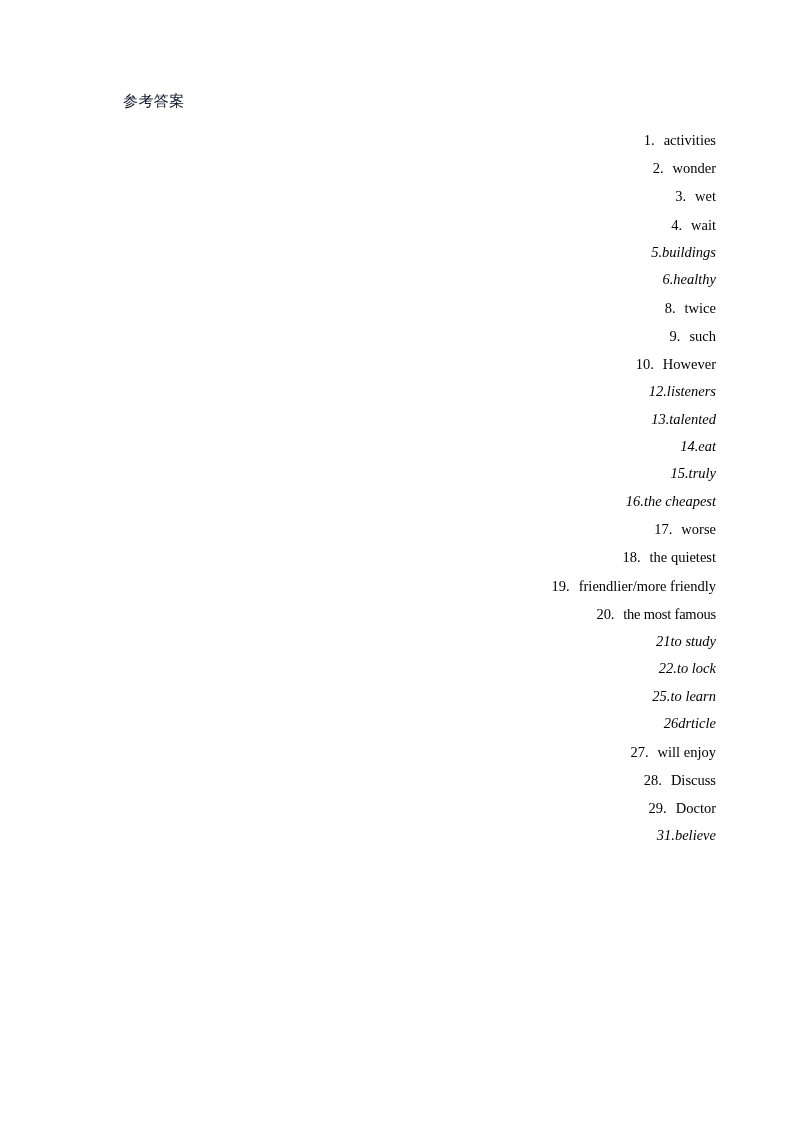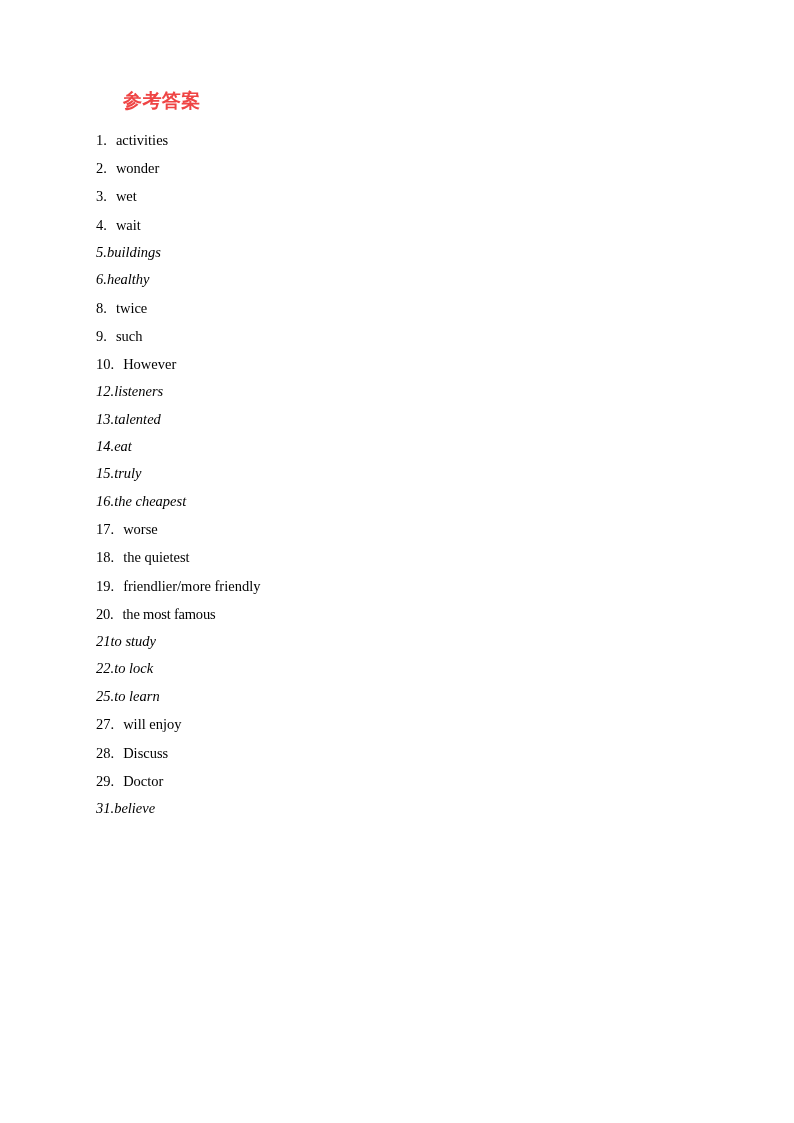--- a/index.html
+++ b/index.html
@@ -28,33 +28,34 @@
   }
 
   .doc-body {
     position: absolute;
     left: 96px;
     top: 90px;
     width: 620px;
   }
 
   .doc-title {
-    font-size: 19px;
+    font-size: 15px;
     line-height: 22px;
-    color: #ef4444;
+    color: #0f172a;
     margin: 0 0 14px 27px;
     letter-spacing: 0.4px;
-    font-weight: bold;
+    font-weight: normal;
     white-space: nowrap;
   }
 
   .answer-list {
     list-style: none;
     margin: 0;
     padding: 0;
+    text-align: right;
   }
 
   .answer-item {
     font-size: 14.5px;
     line-height: 28.2px;
     white-space: pre;
     color: #000000;
     margin: 0;
     padding: 0;
   }
@@ -109,20 +110,21 @@
         <li class="answer-item tight"><span class="item-num">14.</span><span class="item-sep"></span><span class="item-text">eat</span></li>
         <li class="answer-item tight"><span class="item-num">15.</span><span class="item-sep"></span><span class="item-text">truly</span></li>
         <li class="answer-item tight"><span class="item-num">16.</span><span class="item-sep"></span><span class="item-text">the cheapest</span></li>
         <li class="answer-item"><span class="item-num">17.</span><span class="item-sep"></span><span class="item-text">worse</span></li>
         <li class="answer-item"><span class="item-num">18.</span><span class="item-sep"></span><span class="item-text">the quietest</span></li>
         <li class="answer-item"><span class="item-num">19.</span><span class="item-sep"></span><span class="item-text">friendlier/more friendly</span></li>
         <li class="answer-item item-20"><span class="item-num">20.</span><span class="item-sep"></span><span class="item-text">the most famous</span></li>
         <li class="answer-item tight"><span class="item-num">21</span><span class="item-sep"></span><span class="item-text">to study</span></li>
         <li class="answer-item tight"><span class="item-num">22.</span><span class="item-sep"></span><span class="item-text">to lock</span></li>
         <li class="answer-item tight"><span class="item-num">25.</span><span class="item-sep"></span><span class="item-text">to learn</span></li>
+        <li class="answer-item tight"><span class="item-num">26</span><span class="item-sep"></span><span class="item-text">drticle</span></li>
         <li class="answer-item"><span class="item-num">27.</span><span class="item-sep"></span><span class="item-text">will enjoy</span></li>
         <li class="answer-item"><span class="item-num">28.</span><span class="item-sep"></span><span class="item-text">Discuss</span></li>
         <li class="answer-item"><span class="item-num">29.</span><span class="item-sep"></span><span class="item-text">Doctor</span></li>
         <li class="answer-item tight"><span class="item-num">31.</span><span class="item-sep"></span><span class="item-text">believe</span></li>
       </ol>
 
   </div>
 </div>
 
 </body></html>

